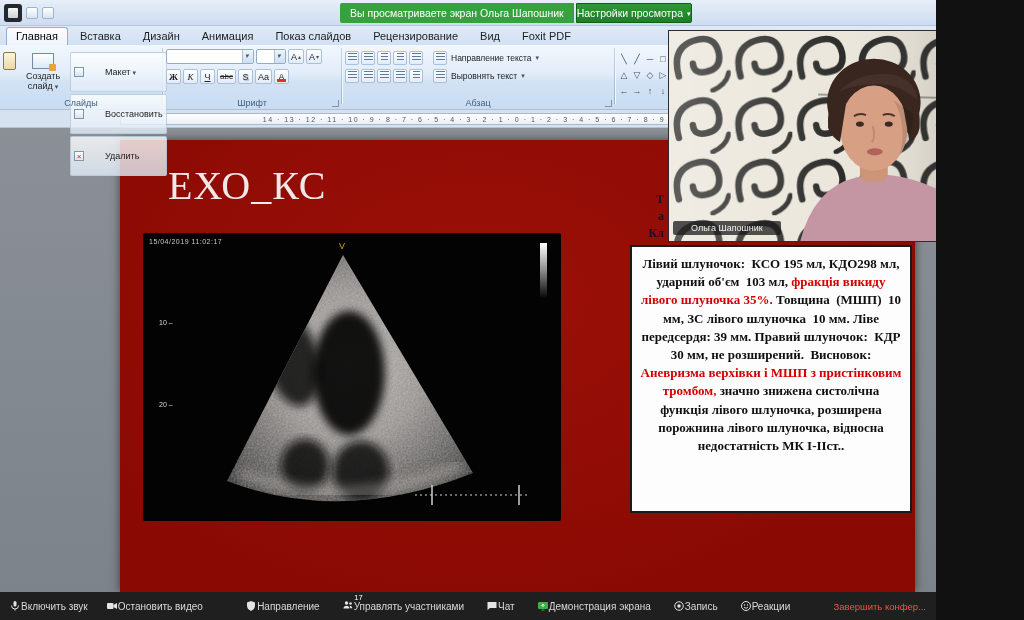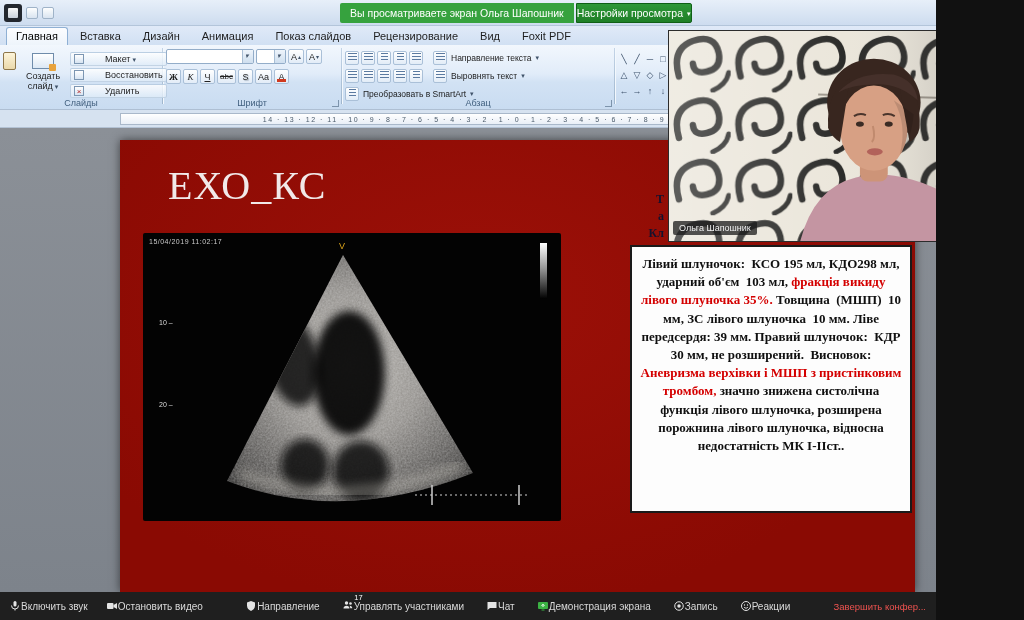--- a/index.html
+++ b/index.html
@@ -39,21 +39,21 @@
 
   .grp-slides{width:162px;display:flex}
   .paste-col{width:20px;display:flex;justify-content:center;padding-top:4px;cursor:pointer}
   .paste-icon{width:13px;height:18px;border:1px solid #8d764a;background:linear-gradient(#fdf4d9,#ead9ac);border-radius:2px}
   .bigbtn{width:58px;display:flex;flex-direction:column;align-items:center;gap:2px;padding-top:4px;cursor:pointer;
     border:1px solid transparent;border-radius:3px}
   .ns-icon{width:22px;height:16px;border:1px solid #6f8cab;background:linear-gradient(#ffffff,#dce8f5);position:relative}
   .ns-icon::after{content:"";position:absolute;right:-3px;bottom:-3px;width:7px;height:7px;background:#e8a33d;border-radius:1px}
   .ns-label{font-size:9px;color:#1c1c1c;text-align:center;line-height:1.15;width:52px}
   .stack{display:flex;flex-direction:column;gap:2px;padding-top:4px}
-  .sbtn{display:flex;align-items:center;gap:21px;font-size:9px;color:#1c1c1c;padding:1px 3px;cursor:pointer;
+  .sbtn{display:flex;align-items:center;gap:21px;font-size:9px;color:#1c1c1c;padding:14px 3px;cursor:pointer;
     border:1px solid rgba(160,185,212,.6);border-radius:2px;background:linear-gradient(rgba(255,255,255,.8),rgba(224,236,248,.8))}
   .mini-ic{width:10px;height:10px;border:1px solid #7c96b2;background:linear-gradient(#fff,#d7e4f2);font-size:8px;line-height:9px;text-align:center;color:#b22222}
 
   .grp-font{width:178px}
   .frow{display:flex;align-items:center;gap:2px;margin-top:1px}
   .combo{position:relative;height:15px;border:1px solid #93adc9;background:#fff;border-radius:2px}
   .combo-font{width:88px}.combo-size{width:30px}
   .cbcaret{position:absolute;right:0;top:0;width:11px;height:100%;background:linear-gradient(#eef4fb,#cfdfef);border-left:1px solid #a9bed4}
   .cbcaret::after{content:"▾";position:absolute;left:2px;top:2px;font-size:7px;color:#44566c}
   .fmini{min-width:15px;height:15px;border:1px solid #aac0d8;background:linear-gradient(#fff,#e2ecf7);border-radius:2px;
@@ -110,21 +110,21 @@
   .grayscale{position:absolute;right:14px;top:10px;width:7px;height:56px;background:linear-gradient(#fff,#979797 45%,#000)}
 
   .report{position:absolute;left:510px;top:105px;width:282px;height:268px;background:#fdfdfd;border:2px solid #1a1a1a;
     padding:8px 6px;text-align:center;font-family:"Liberation Serif",serif;font-weight:bold;font-size:13px;line-height:1.4;
     color:#101010;white-space:pre-wrap;cursor:text}
   .rr{color:#d40000}
 
   
   .webcam{position:absolute;left:668px;top:30px;width:356px;height:212px;background:#e8e3d7;border:1px solid #2c2c2c;z-index:40;overflow:hidden;cursor:move}
   .webcam svg{position:absolute;inset:0;width:100%;height:100%}
-  .nametag{position:absolute;left:4px;bottom:6px;background:rgba(25,25,25,.75);color:#f0f0f0;font-size:9px;padding:2px 6px;border-radius:2px}
+  .nametag{position:absolute;left:4px;bottom:6px;background:rgba(25,25,25,.75);color:#f0f0f0;font-size:9px;padding:2px 18px;border-radius:2px}
 
   
   .zbar{position:absolute;left:0;bottom:0;width:100%;height:28px;background:#1f1f1f;display:flex;align-items:center;z-index:70}
   .tb-group{display:flex;align-items:center}
   .tb-center{flex:1;display:flex;justify-content:center;gap:4px}
   .tb-item{display:flex;flex-direction:row;align-items:center;justify-content:center;padding:1px 9px;cursor:pointer;min-width:44px}
   .tb-item svg{width:12px;height:12px}
   .tb-label{font-size:10px;color:#d9d9d9;margin-top:1px;white-space:nowrap}
   .picon{position:relative}
   .pbadge{position:absolute;top:-4px;right:-9px;font-size:7.5px;color:#fff}
@@ -254,28 +254,20 @@
             <span class="icbars"></span>
           </span>
         <span class="icbox">
             <span class="icbars short"></span>
           </span>
         <span class="txtbtn withcaret">
           <span class="icbox">
               <span class="icbars"></span>
             </span>
           <span>Выровнять текст</span>
-        </span>
-      </div>
-      <div class="prow">
-        <span class="txtbtn withcaret" style="margin-left:0">
-          <span class="icbox">
-              <span class="icbars short"></span>
-            </span>
-          <span>Преобразовать в SmartArt</span>
         </span>
       </div>
       <span class="grp-label">Абзац</span>
       <span class="launcher"></span>
     </div>
 
     <div class="gdiv"></div>
 
     <div class="grp grp-shapes">
       <div class="shapes-grid">

